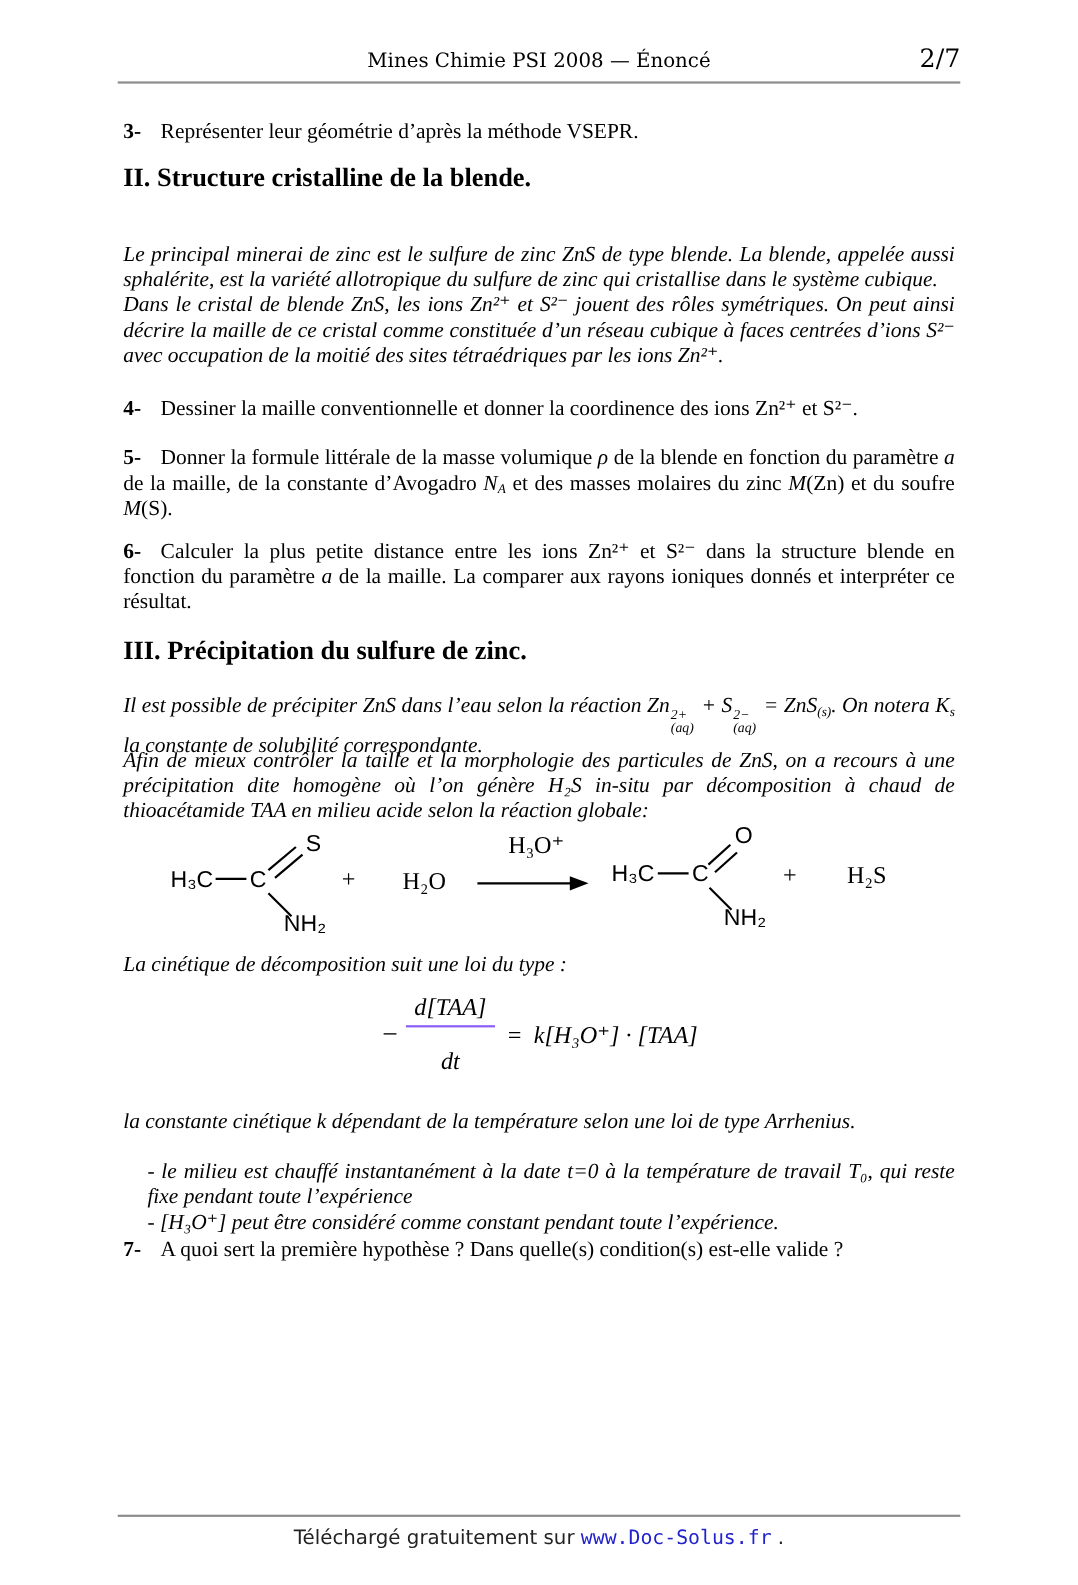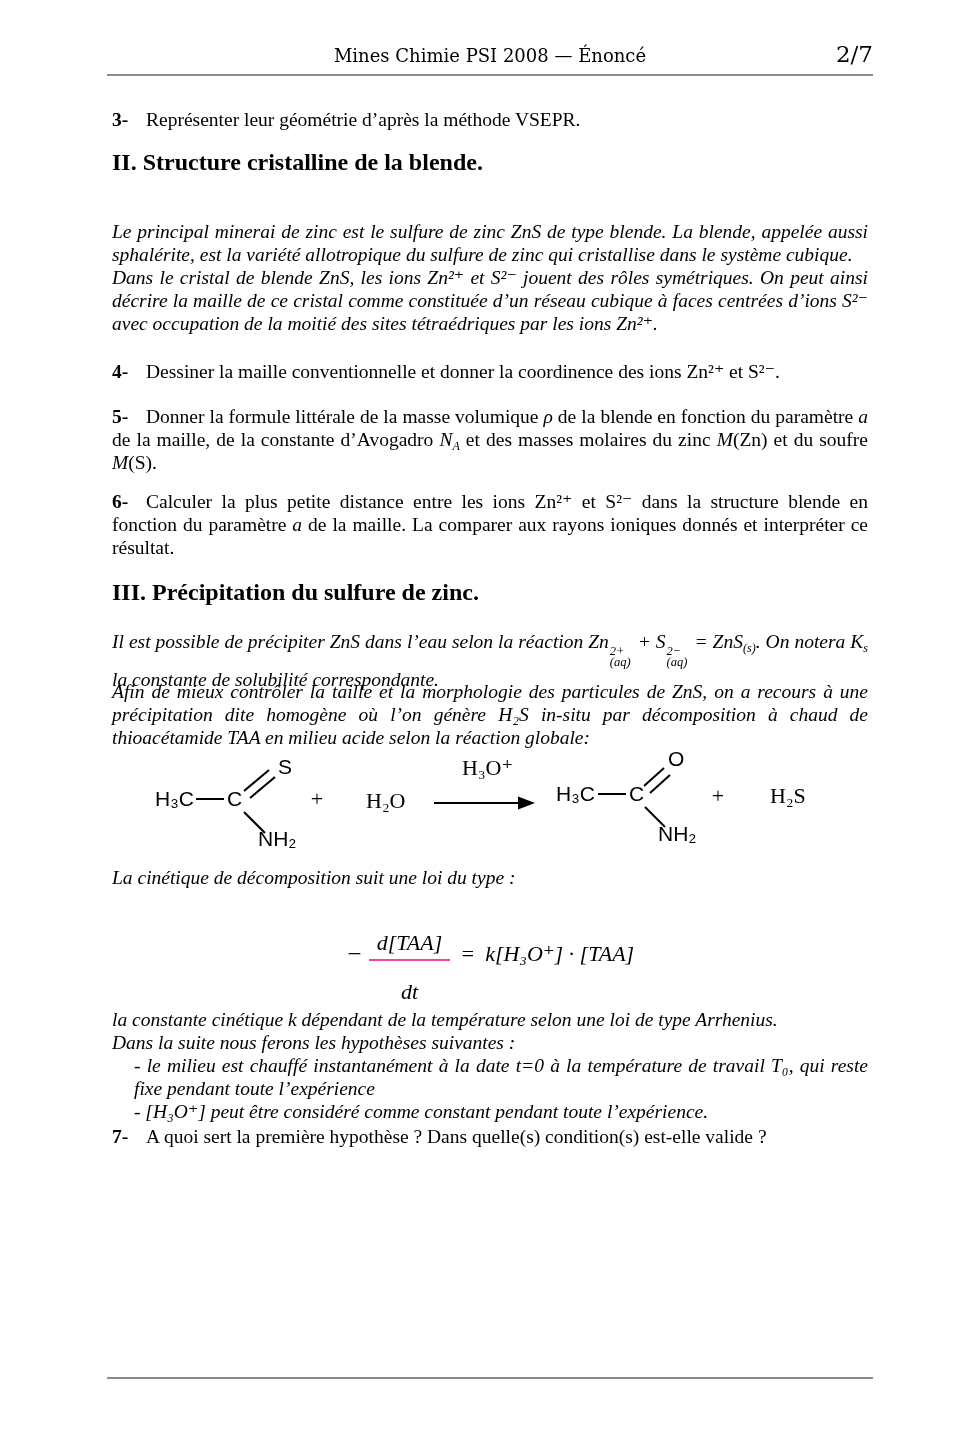--- a/index.html
+++ b/index.html
@@ -52,21 +52,21 @@
   .hyps { }
   .hyps p { margin:0; }
   
   .equation {
     position:absolute; left:112px; width:756px; top:903px;
     display:flex; justify-content:center; align-items:center;
     font-style:italic; font-size:22px; line-height:26px;
   }
   .eq-minus { font-size:25px; margin-right:6px; }
   .frac { display:inline-block; text-align:center; }
-  .frac .num { display:block; padding:0 8px 3px; border-bottom:2px solid #ec4899;margin-top:27px; }
+  .frac .num { display:block; padding:0 8px 3px; border-bottom:2px solid #8b5cf6; }
   .frac .den { display:block; padding-top:3px;margin-top:15px; }
   .eq-equals { margin:0 10px; }
   .eq-rhs { }
   
   .scheme { position:absolute; left:132px; top:742px; }
   .scheme text.sans { font-family:"Liberation Sans","DejaVu Sans",sans-serif; font-size:21px; }
   .scheme text.serif { font-family:"Liberation Serif","DejaVu Serif",serif; font-size:22px; }
   .scheme line { stroke:#000; stroke-width:2; }
   
   .footer-text {
@@ -168,28 +168,28 @@
     <span class="frac">
       <span class="num">d[TAA]</span>
       <span class="den">dt</span>
     </span>
     <span class="eq-equals">=</span>
     <span class="eq-rhs">k[H₃O⁺] · [TAA]</span>
   </div>
 
   <div class="blk it just" style="top:988px">
     <p>la constante cinétique k dépendant de la température selon une loi de type Arrhenius.</p>
-    <p>Dans la suite nous ferons les hypothèses suivantes :</p>
   </div>
 
   <div class="blk it just hyps" style="top:1034px; left:134px; width:734px;">
     <p>- le milieu est chauffé instantanément à la date t=0 à la température de travail T₀, qui reste fixe pendant toute l’expérience</p>
     <p>- [H₃O⁺] peut être considéré comme constant pendant toute l’expérience.</p>
   </div>
 
   <div class="blk q" style="top:1125px">
     <span class="qnum">7-</span>
     <p class="qtext">A quoi sert la première hypothèse ? Dans quelle(s) condition(s) est-elle valide ?</p>
   </div>
 
   <div class="rule footer-rule"></div>
+  <div class="footer-text"><span>Téléchargé gratuitement sur </span><a href="#" class="footer-link">www.Doc-Solus.fr</a><span> .</span></div>
 
 </div>
 
 </body></html>

